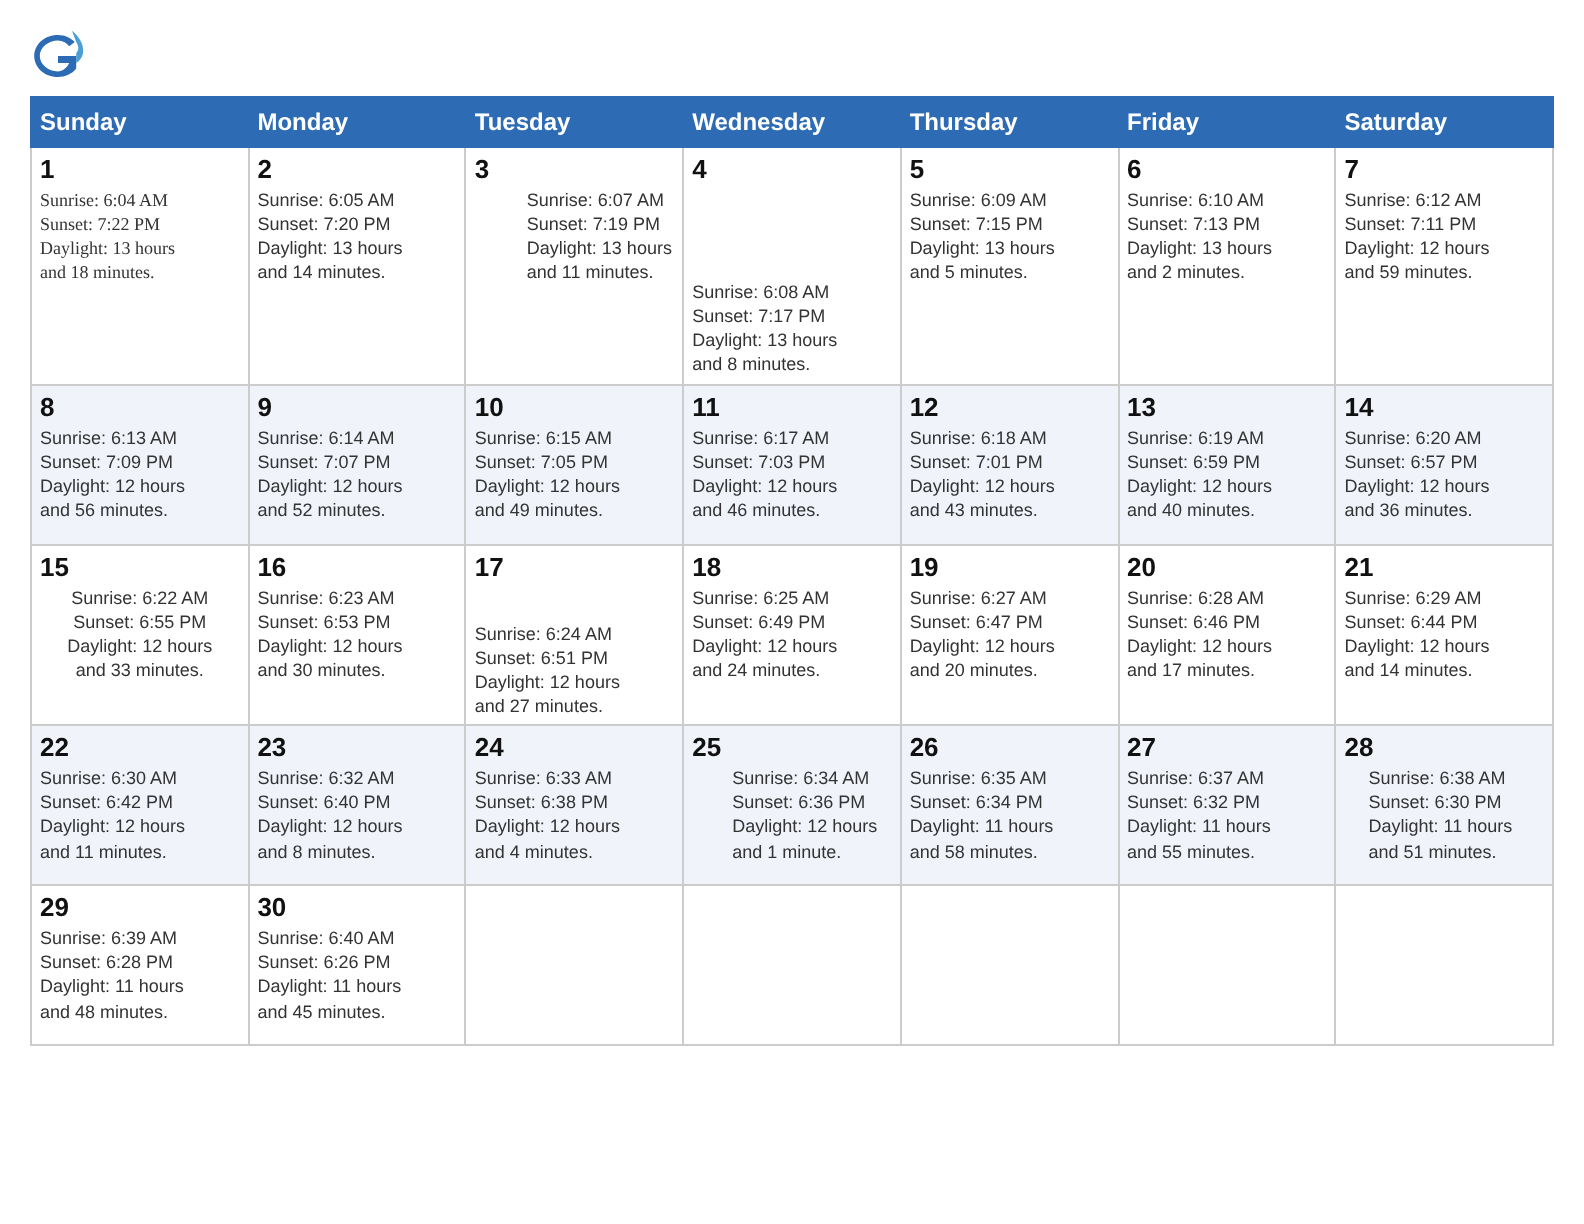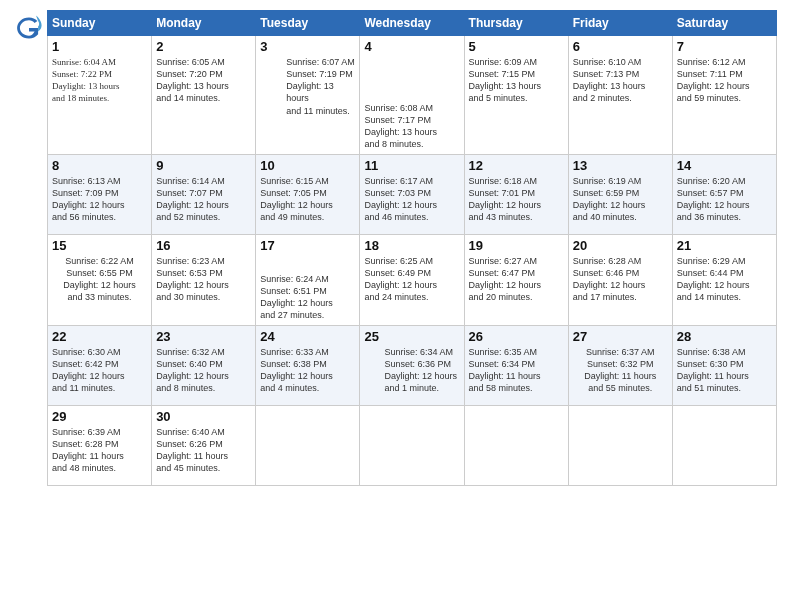--- a/index.html
+++ b/index.html
@@ -8,20 +8,21 @@
       background: #fff;
       width: 792px;
       height: 612px;
       overflow: hidden;
     }
     .page {
       width: 792px;
       height: 496px;
       padding: 10px 15px;
       display: flex;
+      flex-direction: column;
     }
     .header {
       display: flex;
       align-items: flex-start;
       justify-content: space-between;
       margin-bottom: 6px;
     }
     .logo {
       display: flex;
       align-items: center;
@@ -316,28 +317,28 @@
           </td>
           <td>
             <span class="day-num">26</span>
             <div class="cell-text" style="white-space: pre-line;">Sunrise: 6:35 AM
 Sunset: 6:34 PM
 Daylight: 11 hours
 and 58 minutes.</div>
           </td>
           <td>
             <span class="day-num">27</span>
-            <div class="cell-text" style="white-space: pre-line; text-align: center;">Sunrise: 6:37 AM
+            <div class="cell-text" style="white-space: pre-line;">Sunrise: 6:37 AM
 Sunset: 6:32 PM
 Daylight: 11 hours
 and 55 minutes.</div>
           </td>
           <td>
             <span class="day-num">28</span>
-            <div class="cell-text" style="white-space: pre-line;">Sunrise: 6:38 AM
+            <div class="cell-text" style="white-space: pre-line; margin-left: 12px;">Sunrise: 6:38 AM
 Sunset: 6:30 PM
 Daylight: 11 hours
 and 51 minutes.</div>
           </td>
         </tr>
         <tr>
           <td>
             <span class="day-num">29</span>
             <div class="cell-text" style="white-space: pre-line;">Sunrise: 6:39 AM
 Sunset: 6:28 PM

